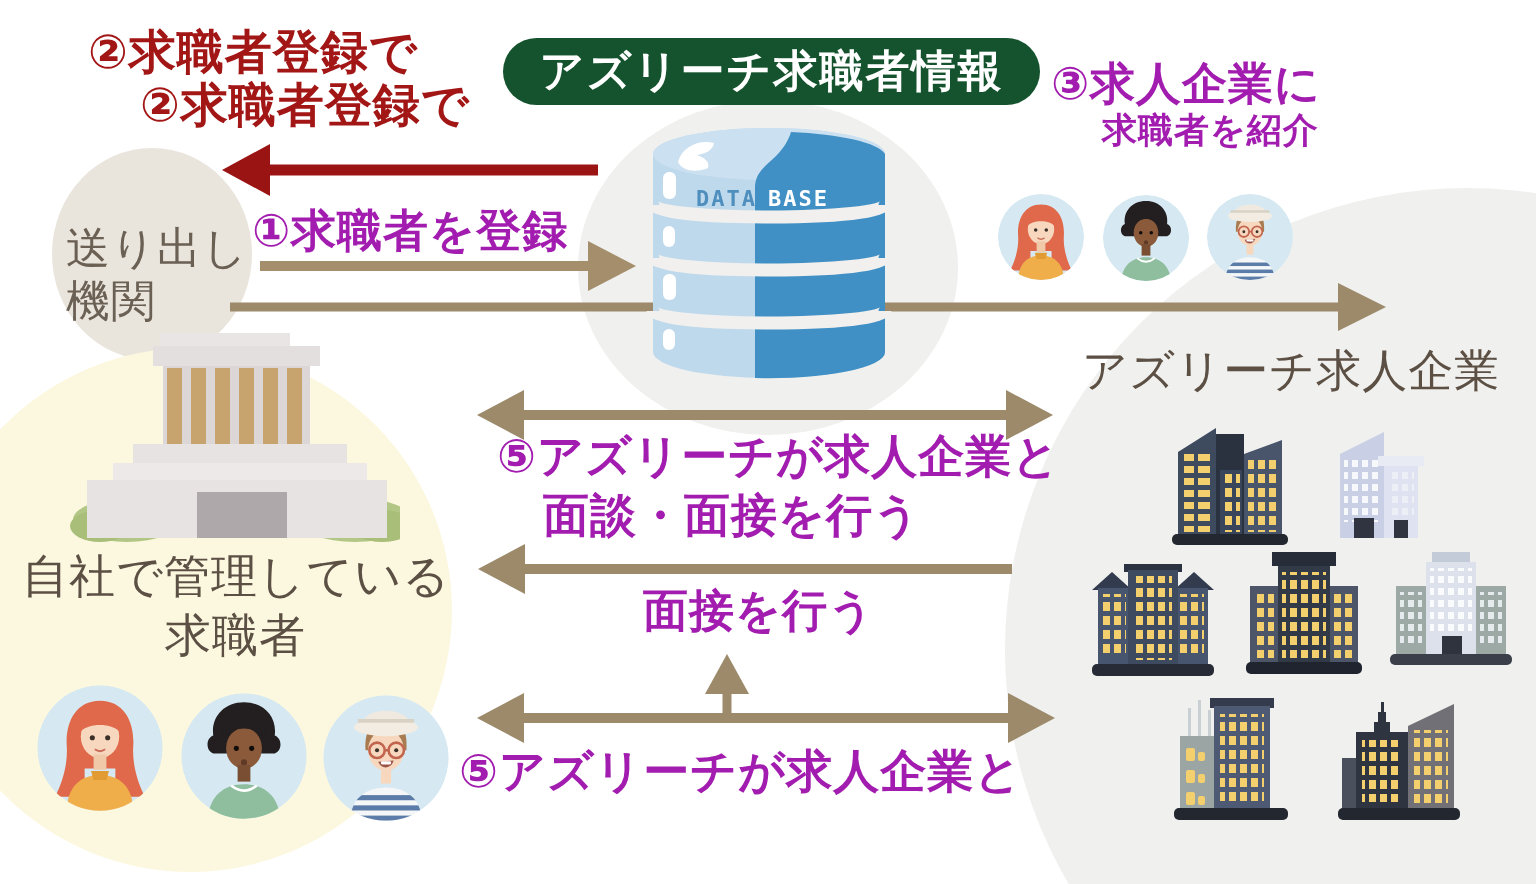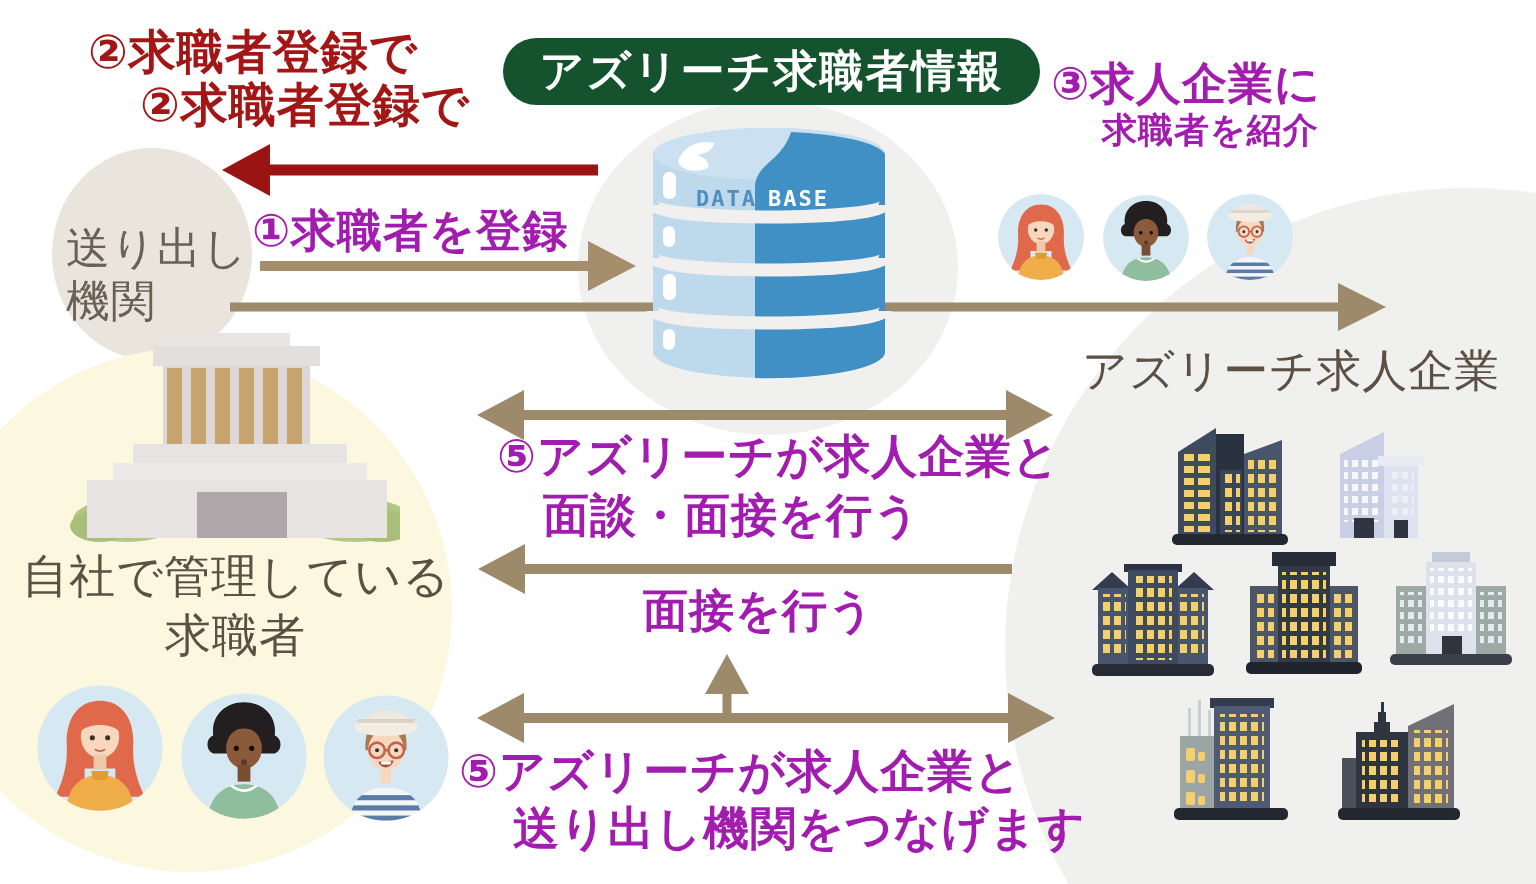--- a/index.html
+++ b/index.html
@@ -338,15 +338,14 @@
 
   <div class="txt tan" style="left:497px;top:433px;font-size:46px;">⑤アズリーチが求人企業と</div>
   <div class="txt tan" style="left:543px;top:492px;font-size:46px;">面談・面接を行う</div>
 
   <div class="txt brown" style="left:22px;top:553px;font-size:46px;">自社で管理している</div>
   <div class="txt brown" style="left:165px;top:612px;font-size:46px;">求職者</div>
 
   <div class="txt tan" style="left:643px;top:588px;font-size:45px;">面接を行う</div>
 
   <div class="txt tan" style="left:459px;top:748px;font-size:46px;">⑤アズリーチが求人企業と</div>
-  <div class="txt tan" style="left:513px;top:805px;font-size:46px;">送り出し機関をつなげます</div>
 
 </div>
 
 </body></html>

